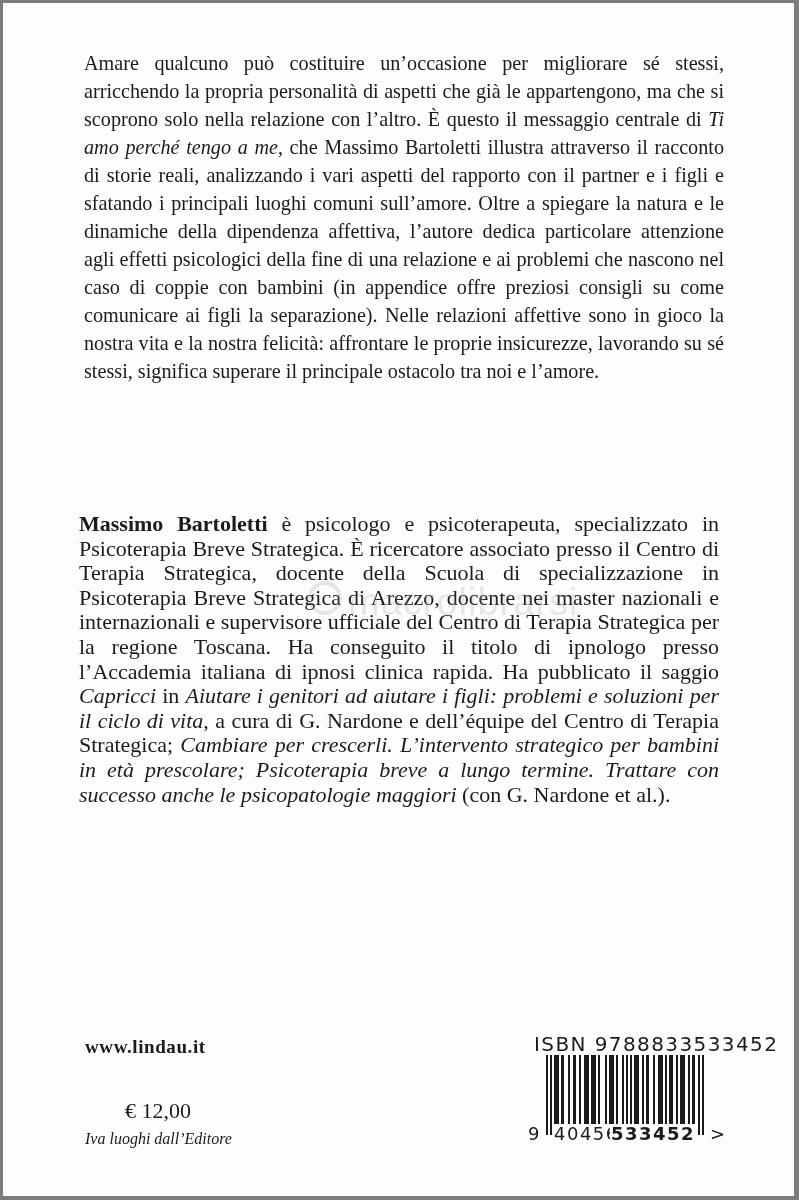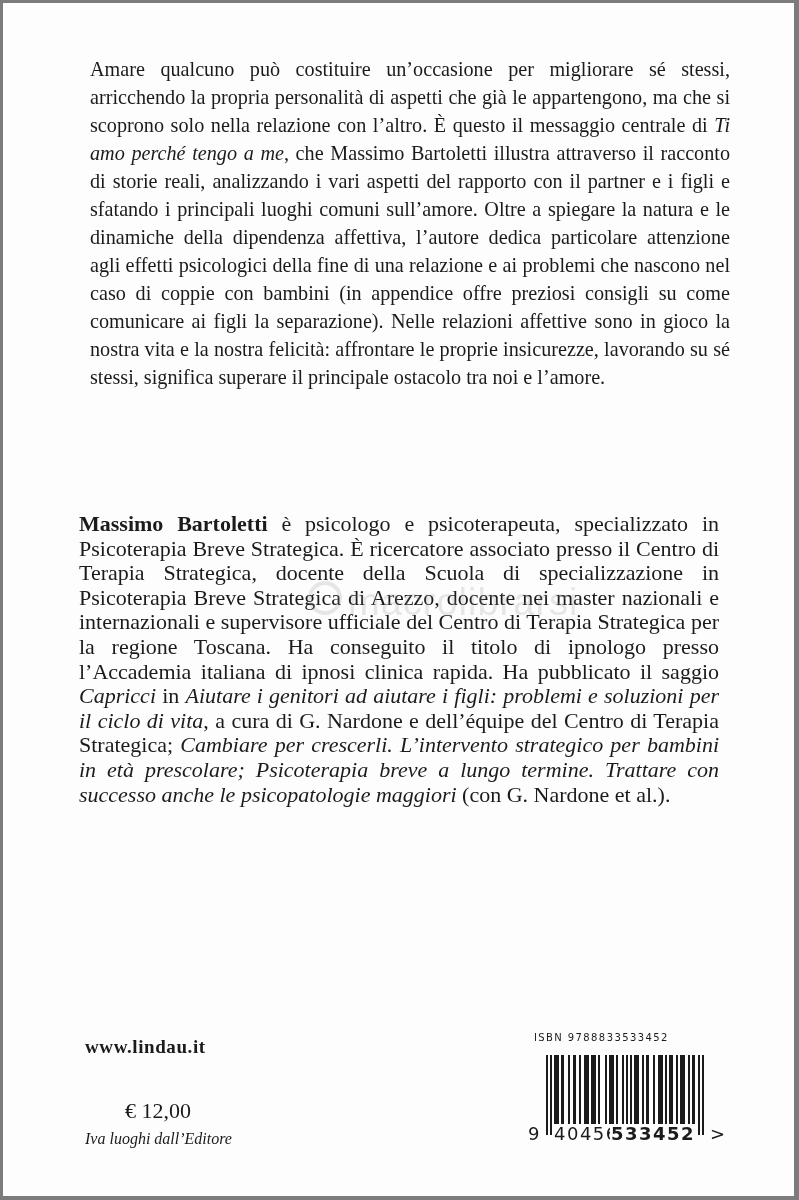--- a/index.html
+++ b/index.html
@@ -16,21 +16,21 @@
     left: 3px; top: 3px; right: 5px; bottom: 4px;
     background: #fdfdfd;
   }
   .blurb {
     position: absolute;
     left: 79px; top: 44px; width: 640px;
     font-size: 20.2px;
     line-height: 28px;
     text-align: justify;
     hyphens: manual;
-    margin: 8px;
+    margin: 2px;
   }
   .bio {
     position: absolute;
     left: 74px; top: 507px; width: 640px;
     font-size: 22px;
     line-height: 24.6px;
     text-align: justify;
     margin: 2px;
   }
   .bio b { font-weight: bold; }
@@ -63,21 +63,21 @@
   }
   .vat {
     position: absolute;
     left: 82px; top: 1127px;
     font-size: 16px; font-style: italic;
   }
   .isbn-label {
     position: absolute;
     left: 531px; top: 1029px;
     font-family: "DejaVu Sans", "Liberation Sans", sans-serif;
-    font-size: 10px; letter-spacing: 1.4px;
+    font-size: 20px; letter-spacing: 1.4px;
     color: #1b1b1b;
   }
   .barcode {
     position: absolute;
     left: 543px; top: 1052px;
     width: 160px; height: 80px;
   }
   .barcode-digits {
     position: absolute;
     top: 1121px;

